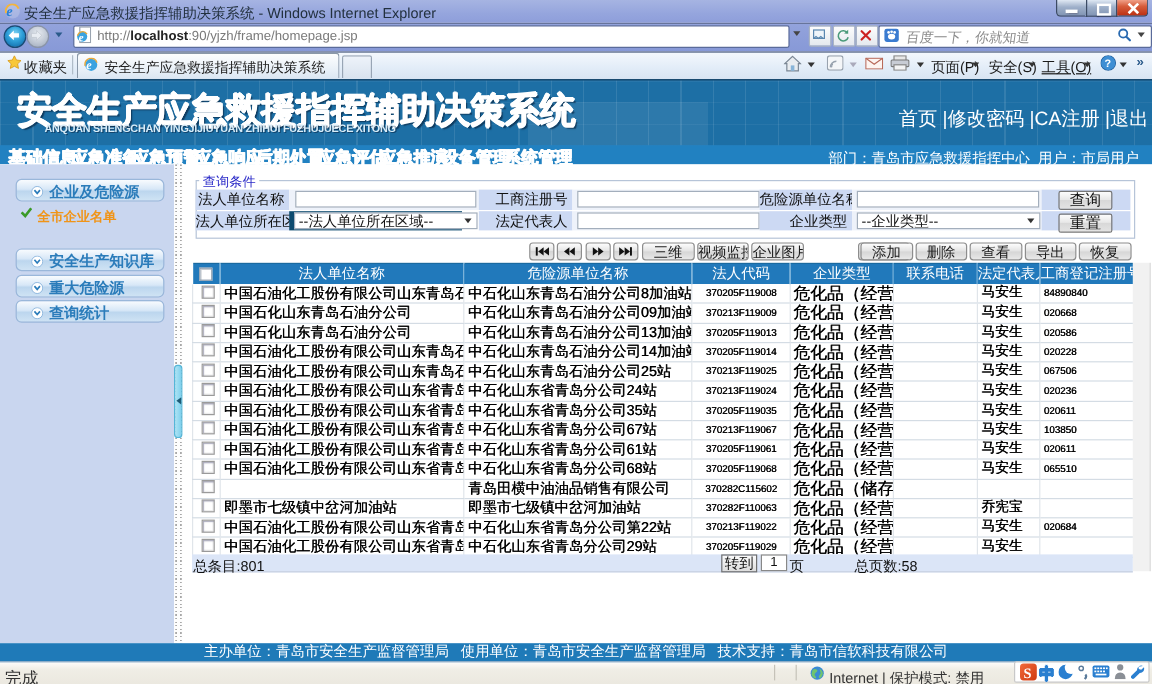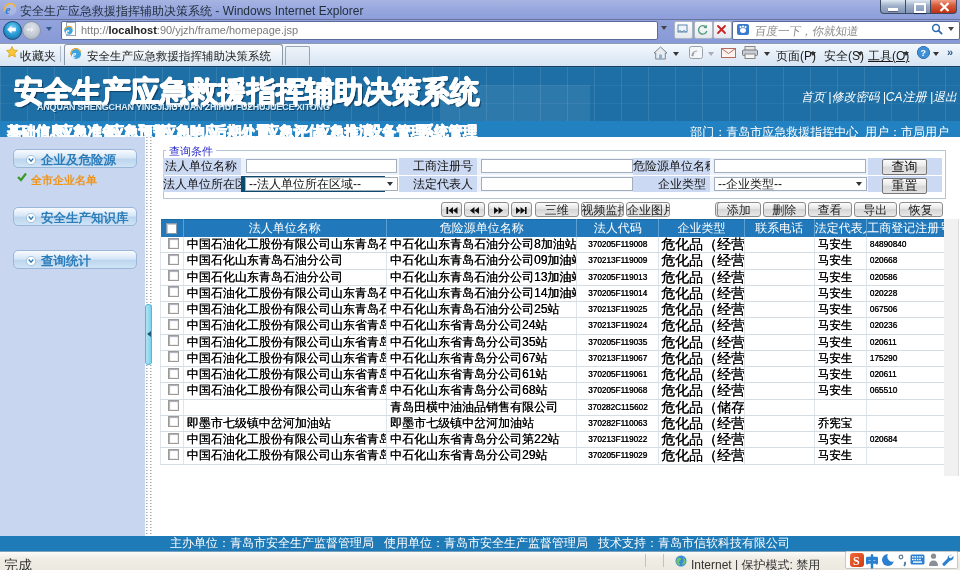--- a/index.html
+++ b/index.html
@@ -23,21 +23,21 @@
 
 #pagehead{left:0;top:66px;width:960px;height:55px;border-top:1px solid #123f63;overflow:hidden;
 background:
  linear-gradient(rgba(255,255,255,0.07),rgba(255,255,255,0.07)) 440px 18px/150px 37px no-repeat,
  repeating-linear-gradient(to right,rgba(255,255,255,0.10) 0 1px,transparent 1px 27px),
  repeating-linear-gradient(to bottom,rgba(255,255,255,0.05) 0 1px,transparent 1px 18px),
  #1d6fa5;}
 #bigtitle{left:14px;top:72px;font-size:30px;letter-spacing:-0.95px;color:#fff;white-space:nowrap;
  text-shadow:-1px 0 #fff,1px 0 #fff,0 -1px #fff,0 1px #fff,-0.7px -0.7px #fff,0.7px 0.7px #fff,-0.7px 0.7px #fff,0.7px -0.7px #fff,2px 2px 1px rgba(10,40,70,.75);}
 #pinyin{left:37px;top:102px;font-size:9px;font-weight:bold;color:#d8ecf8;letter-spacing:-0.2px;white-space:nowrap;text-shadow:1px 1px 0 rgba(10,40,70,.6);}
-#toplinks{right:3px;top:89px;font-size:12px;color:#fff;font-style:italic;}
+#toplinks{right:3px;top:89px;font-size:16px;color:#fff;}
 #menubar{left:0;top:121px;width:960px;height:16px;background:#2181c1;}
 .mi{position:absolute;top:1px;font-size:14.3px;font-weight:bold;color:#fff;white-space:nowrap;text-shadow:0.5px 0 #fff,-0.5px 0 #fff,0 0.5px #fff,0 -0.5px #fff;}
 #menuright{position:absolute;right:11px;top:2.5px;font-size:12px;color:#fff;white-space:nowrap;}
 #mainarea{left:0;top:137px;width:960px;height:399px;background:#fff;}
 #sidebar{left:0;top:0;width:145px;height:399px;background:#c9d6ef;}
 #splitter{left:145px;top:0;width:7px;height:399px;background:#fdfdfd;background-image:repeating-linear-gradient(to bottom,#a8a8a8 0 1px,transparent 1px 3px),repeating-linear-gradient(to bottom,#a8a8a8 0 1px,transparent 1px 3px);background-size:1.5px 100%,1.5px 100%;background-position:1px 0,4.5px 0;background-repeat:no-repeat;}
 #splithandle{left:145px;top:167px;width:7px;height:61px;background:linear-gradient(to right,#aee4f5,#7fd0ec);border:1px solid #54b6d8;border-radius:3px;box-sizing:border-box;}
 #splitarrow{left:146.5px;top:194px;width:0;height:0;border-right:4px solid #1d5a74;border-top:3.5px solid transparent;border-bottom:3.5px solid transparent;}
 .sbtn{position:absolute;left:13px;width:124px;height:19px;border:1px solid #9ab7da;border-radius:5px;background:linear-gradient(#f8fbfe,#d7e7f7 45%,#bcd6ee 55%,#cfe3f4);box-sizing:border-box;}
 .sbtn .ic{position:absolute;left:12px;top:5px;width:10px;height:10px;}
@@ -231,20 +231,27 @@
     <div class="abs" style="left:31px;top:36px;font-size:11px;font-weight:bold;color:#f09418;white-space:nowrap;">全市企业名单</div>
     <svg class="abs" style="left:17px;top:35px" width="10" height="10" viewBox="0 0 10 10">
         <path d="M1 5 L4 8 L9 1.5" fill="none" stroke="#3a9a28" stroke-width="2.2"></path>
       </svg>
     <div class="sbtn" style="top:70px">
         <svg class="ic" width="13" height="13" viewBox="0 0 13 13">
           <circle cx="6.5" cy="6.5" r="6" fill="#fff" stroke="#8ab4dc"></circle>
           <path d="M3.5 4.5 L6.5 8 L9.5 4.5" fill="none" stroke="#2b7cba" stroke-width="1.8"></path>
         </svg>
         <span class="tx">安全生产知识库</span>
+      </div>
+    <div class="sbtn" style="top:92px">
+        <svg class="ic" width="13" height="13" viewBox="0 0 13 13">
+          <circle cx="6.5" cy="6.5" r="6" fill="#fff" stroke="#8ab4dc"></circle>
+          <path d="M3.5 4.5 L6.5 8 L9.5 4.5" fill="none" stroke="#2b7cba" stroke-width="1.8"></path>
+        </svg>
+        <span class="tx">重大危险源</span>
       </div>
     <div class="sbtn" style="top:113px">
         <svg class="ic" width="13" height="13" viewBox="0 0 13 13">
           <circle cx="6.5" cy="6.5" r="6" fill="#fff" stroke="#8ab4dc"></circle>
           <path d="M3.5 4.5 L6.5 8 L9.5 4.5" fill="none" stroke="#2b7cba" stroke-width="1.8"></path>
         </svg>
         <span class="tx">查询统计</span>
       </div>
   </div>
 
@@ -418,21 +425,21 @@
             <td class="num">020611</td>
           </tr>
   <tr>
             <td class="cc"><span class="chk rchk"></span></td>
             <td>中国石油化工股份有限公司山东省青岛分公司</td>
             <td>中石化山东省青岛分公司67站</td>
             <td class="num">370213F119067</td>
             <td>危化品（经营）</td>
             <td></td>
             <td>马安生</td>
-            <td class="num">175290</td>
+            <td class="num">103850</td>
           </tr>
   <tr>
             <td class="cc"><span class="chk rchk"></span></td>
             <td>中国石油化工股份有限公司山东省青岛分公司</td>
             <td>中石化山东省青岛分公司61站</td>
             <td class="num">370205F119061</td>
             <td>危化品（经营）</td>
             <td></td>
             <td>马安生</td>
             <td class="num">020611</td>
@@ -482,20 +489,27 @@
             <td>中国石油化工股份有限公司山东省青岛分公司</td>
             <td>中石化山东省青岛分公司29站</td>
             <td class="num">370205F119029</td>
             <td>危化品（经营）</td>
             <td></td>
             <td>马安生</td>
             <td></td>
           </tr>
   </tbody>
       </table>
+  </div>
+  <div class="abs" id="pager">
+    <span style="position:absolute;left:1px;top:2px;">总条目:801</span>
+    <span style="position:absolute;left:441px;top:0px;width:28px;height:13px;border:1px solid #707070;background:linear-gradient(#fbfbfb,#ddd);text-align:center;line-height:13px;">转到</span>
+    <span style="position:absolute;left:474px;top:0px;width:20px;height:12px;border:1px solid #888;background:#fff;font-size:11px;text-align:center;">1</span>
+    <span style="position:absolute;left:498px;top:2px;">页</span>
+    <span style="position:absolute;left:552px;top:2px;">总页数:58</span>
   </div>
 
   <div class="abs" id="bluebar">主办单位：青岛市安全生产监督管理局&nbsp;&nbsp;&nbsp;使用单位：青岛市安全生产监督管理局&nbsp;&nbsp;&nbsp;技术支持：青岛市信软科技有限公司</div>
   <div class="abs" id="statusbar"></div>
   <div class="abs" style="left:4px;top:557px;font-size:14px;color:#333;">完成</div>
   <div class="abs" style="left:645px;top:554px;width:1px;height:13px;background:#c5c2b8;"></div>
   <div class="abs" style="left:663px;top:554px;width:1px;height:13px;background:#c5c2b8;"></div>
   <svg class="abs" style="left:675px;top:555px" width="12" height="12" viewBox="0 0 12 12">
       <circle cx="6" cy="6" r="5.5" fill="#3a8ad4"></circle>
       <path d="M2 3.5 Q4 2 5.5 3 Q7 4 5 5.5 Q3 7 4.5 8.5 Q6 10 4 10.5 Q2 9.5 1.2 7 Z M8 2 Q10.5 3.5 10.8 6.5 Q10 9.5 8 10.5 Q6.5 9 8 7.5 Q9.5 6 8.5 4.5 Z" fill="#6fc46f"></path>

